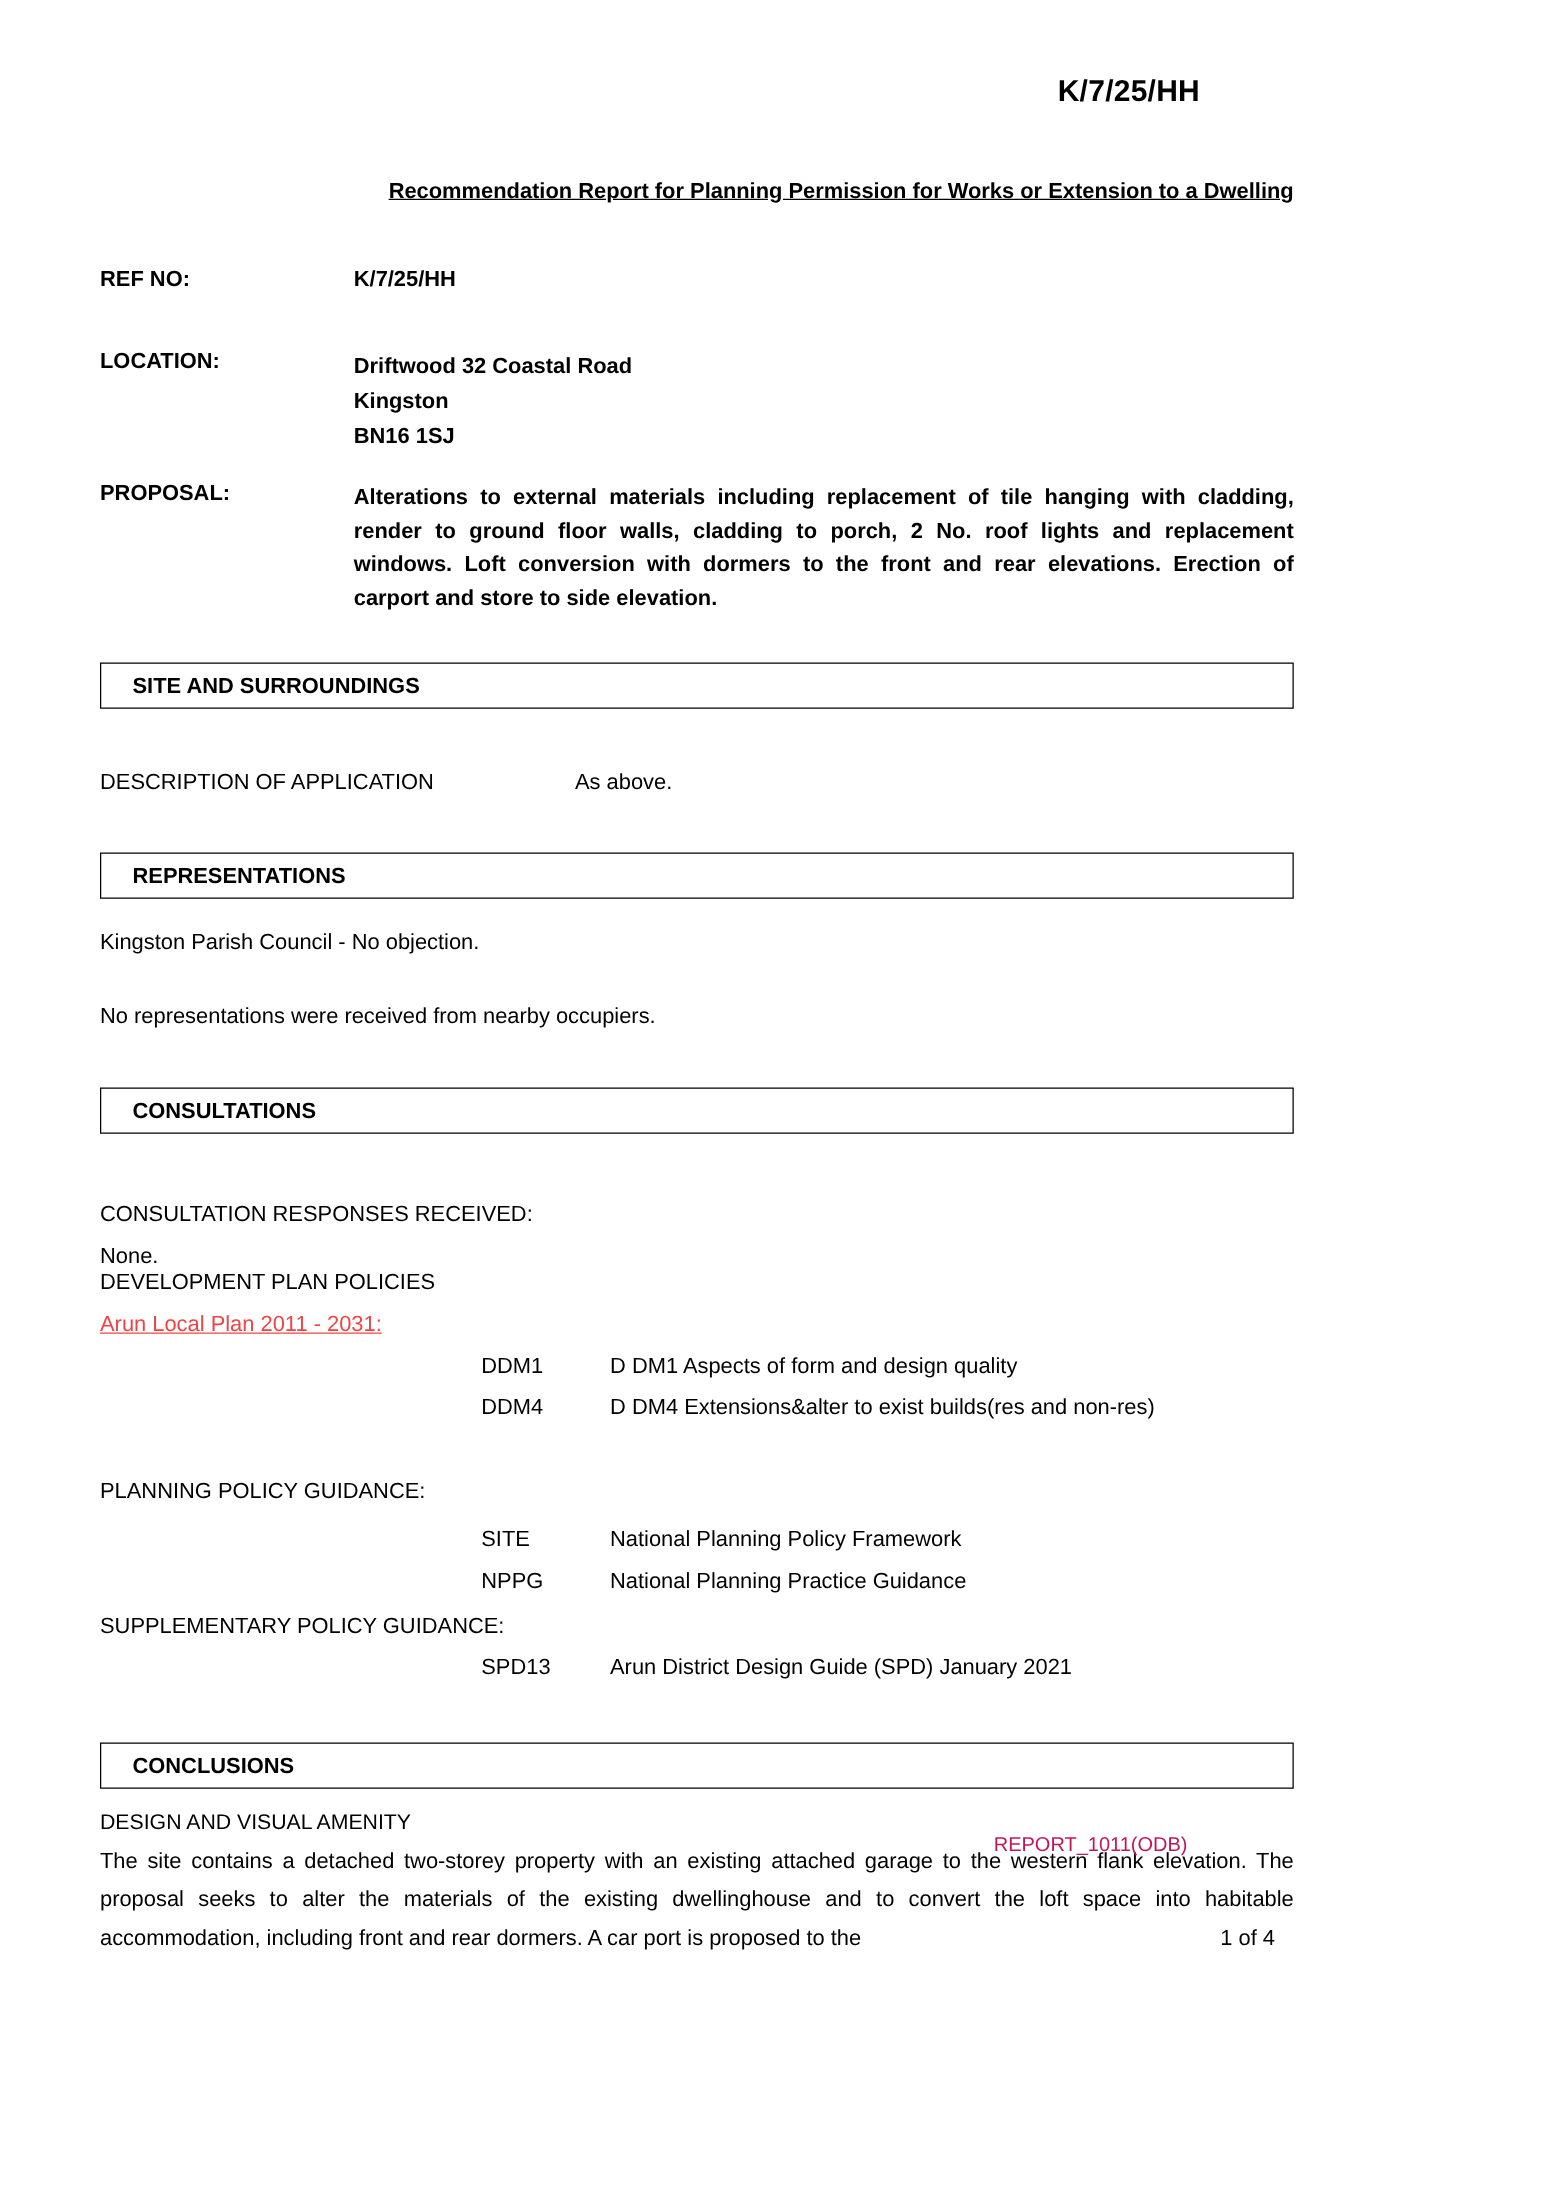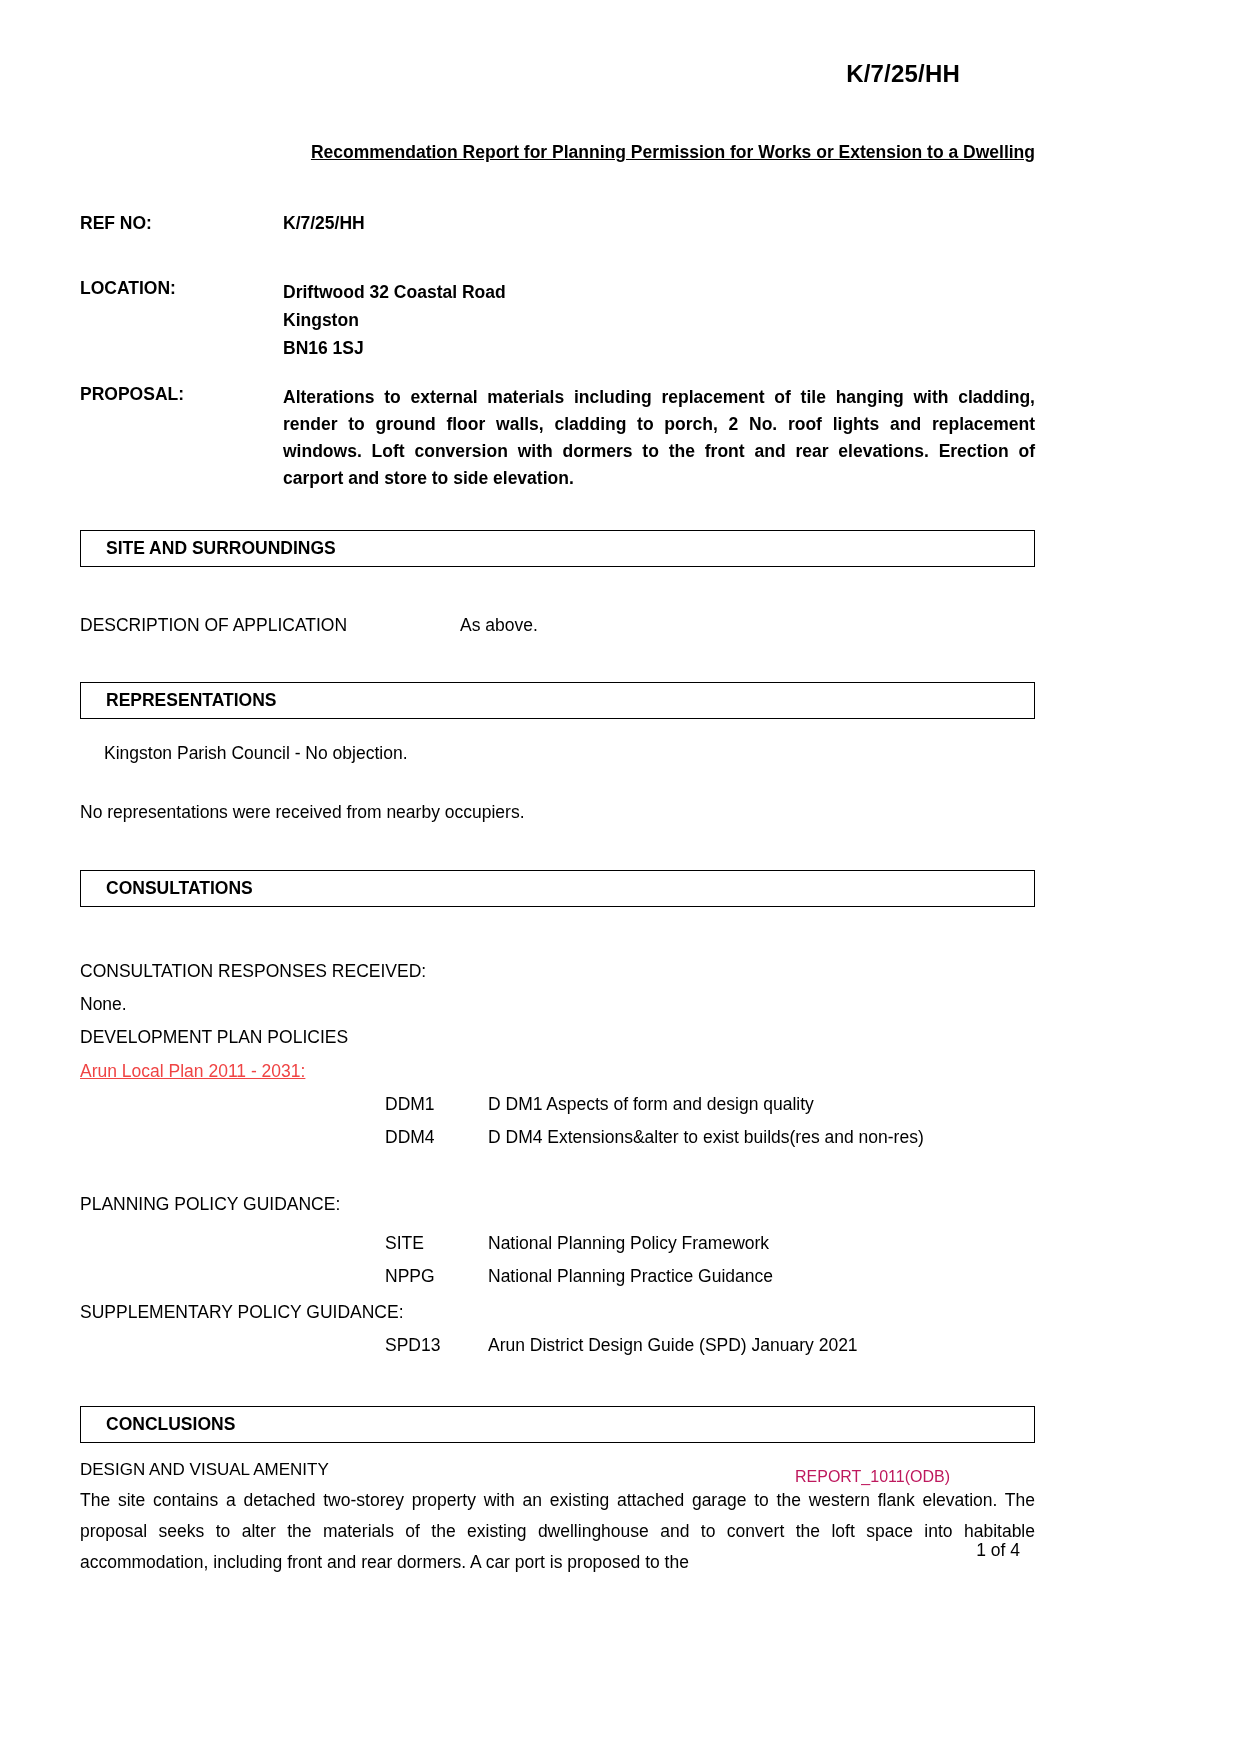--- a/index.html
+++ b/index.html
@@ -67,29 +67,29 @@
   .box-representations { margin-top: 46px; }
   .box-consultations   { margin-top: 46px; }
   .box-conclusions     { margin-top: 50px; }
   .description-row {
     margin-top: 48px;
     display: flex;
     font-size: 17.5px;
   }
   .description-label { width: 380px; flex-shrink: 0; }
   .para { font-size: 17.5px; line-height: 24px; }
-  .para-first  { margin-top: 22px; margin-left: 24px; }
+  .para-first  { margin-top: 22px; }
   .para-spaced { margin-top: 35px; }
   .bold-heading {
     font-weight: normal;
     font-size: 17.5px;
   }
   .responses-heading     { margin-top: 54px; }
   .responses-value       { margin-top: 12px; font-size: 17.5px; }
-  .devplan-heading       { margin-top: 12px; }
+  .devplan-heading       { }
   .plan-link-row         { margin-top: 13px; }
   .plan-link {
     color: #ef4444;
     text-decoration: underline;
     font-size: 17.5px;
     cursor: pointer;
   }
   .policy-row {
     display: flex;
     margin-top: 11px;

